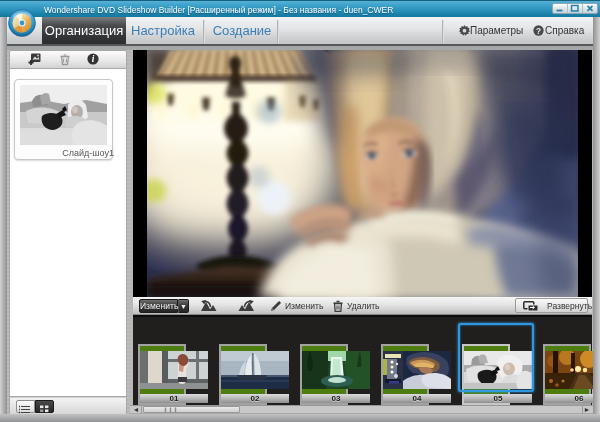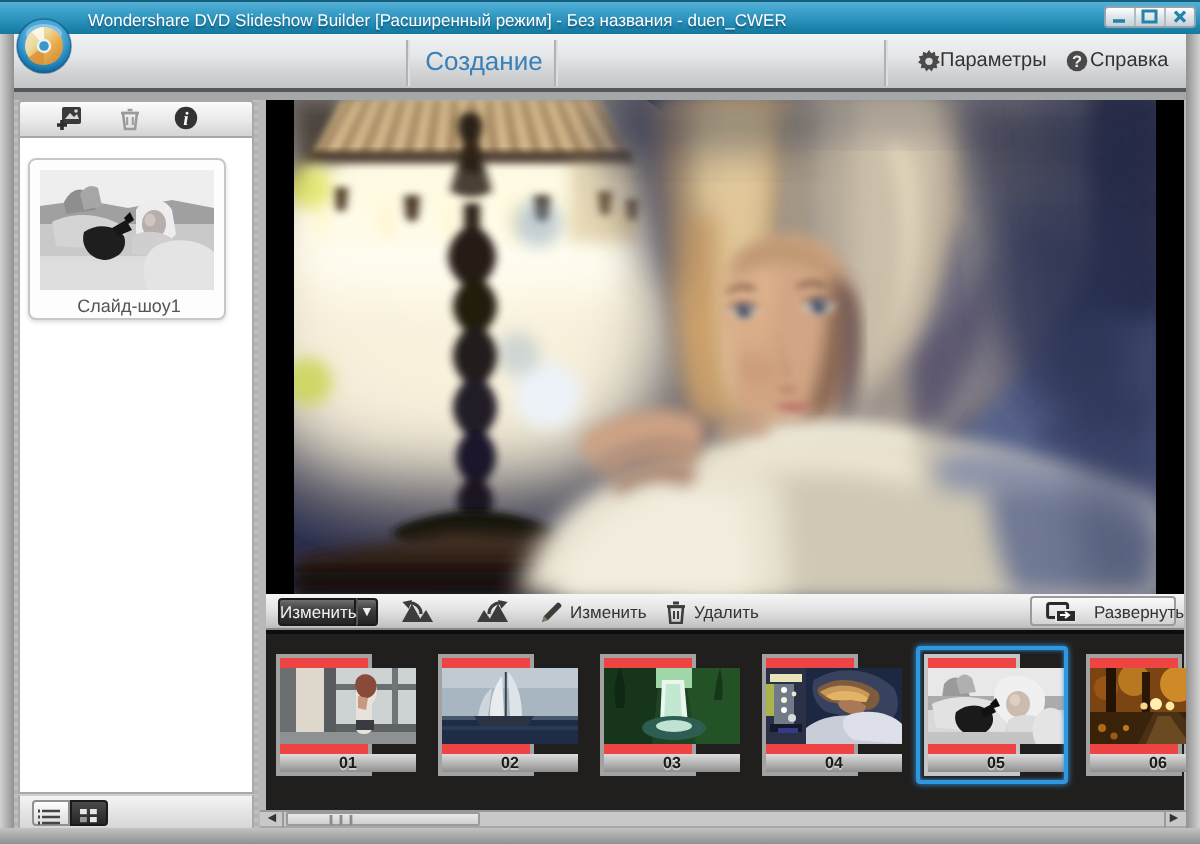--- a/index.html
+++ b/index.html
@@ -14,33 +14,33 @@
 .rtool{top:17px;height:27px;color:#333;font-size:10px;line-height:27px}
 
 .frame{background:linear-gradient(90deg,#d2d2d2,#ababab 60%,#909090);z-index:20}
 #botbar{z-index:20}
 
 #side{left:7px;top:50px;width:122px;height:365px;background:repeating-linear-gradient(0deg,#bfbfbf 0 2px,#b3b3b3 2px 4px)}
 #sidetool{left:9px;top:50px;width:118px;height:19px;background:linear-gradient(#fbfbfb,#e9e9e9 55%,#d3d3d3);border:1px solid #a8a8a8;border-radius:2px 2px 0 0}
 #sidepanel{left:9px;top:69px;width:118px;height:328px;background:#fff;border:1px solid #a8a8a8;border-top:0}
 #sidebottom{left:9px;top:397px;width:118px;height:18px;background:linear-gradient(#f4f4f4,#d6d6d6);border:1px solid #a8a8a8;border-top:1px solid #cfcfcf}
 #card{left:14px;top:79px;width:99px;height:81px;background:#fdfdfd;border:1px solid #c7c7c7;border-radius:4px;box-shadow:0 1px 2px rgba(0,0,0,.15)}
-#card .lbl{position:absolute;left:0;top:68px;width:99px;text-align:center;font-size:9px;color:#555}
+#card .lbl{position:absolute;left:0;top:68px;width:99px;text-align:right;font-size:9px;color:#555}
 
 #main{left:133px;top:50px;width:459px;height:355px;background:#000}
 #photo{left:147px;top:50px;width:431px;height:247px}
 
 #ptool{left:133px;top:297px;width:459px;height:18px;background:linear-gradient(#f6f6f6,#e4e4e4 45%,#cacaca 85%,#bdbdbd);border-bottom:1px solid #888}
 #addbtn{left:139px;top:299px;width:39px;height:14px;background:linear-gradient(#6f6f6f,#3a3a3a 45%,#242424);border:1px solid #1a1a1a;border-radius:2px 0 0 2px;color:#f0f0f0;font-size:8.5px;text-align:center;line-height:13px}
 #addarr{left:178px;top:299px;width:11px;height:14px;background:linear-gradient(#6f6f6f,#3a3a3a 45%,#242424);border:1px solid #1a1a1a;border-left:1px solid #555;border-radius:0 2px 2px 0;color:#eee;font-size:7px;text-align:center;line-height:13px}
 .ttxt{top:299px;height:14px;font-size:8.5px;color:#333;line-height:14px}
 #expbtn{left:515px;top:298px;width:73px;height:15px;background:linear-gradient(#fafafa,#e8e8e8 50%,#d2d2d2);border:1px solid #9a9a9a;border-radius:2px;font-size:9px;color:#222;line-height:14px}
 
 #strip{left:133px;top:315px;width:459px;height:90px;background:#211f1e;border-top:2px solid #0d0d0d}
-.thumb{top:327px;width:48px;height:61px;background:#ef4444;border:2px solid #a2a2a2}
+.thumb{top:344px;width:48px;height:61px;background:#4d7c0f;border:2px solid #a2a2a2}
 .thumb svg{position:absolute;left:0px;top:5px}
 .thumb .lbl{position:absolute;left:0px;top:48px;width:68px;height:9px;background:linear-gradient(#dcdcdc,#b4b4b4 55%,#8e8e8e);font-size:8px;color:#1a1a1a;text-align:center;line-height:9px;font-weight:bold;text-shadow:0 1px 0 rgba(255,255,255,.5)}
 #sel{left:458px;top:323px;width:76px;height:69px;border:2px solid #2f97e0;border-radius:2px;box-shadow:0 0 3px #2f97e0,inset 0 0 2px #2f97e0}
 
 #scroll{left:130px;top:405px;width:463px;height:9px;background:#c8c8c8;border-top:1px solid #989898;border-bottom:1px solid #a8a8a8}
 #sthumb{left:143px;top:406px;width:97px;height:7px;background:linear-gradient(#e8e8e8,#d0d0d0);border:1px solid #9a9a9a;border-radius:1px}
 .sarr{top:405px;width:10px;height:9px;font-size:7px;color:#333;text-align:center;line-height:9px;font-weight:bold}
 #botbar{left:0px;top:414px;width:600px;height:8px;background:linear-gradient(#c2c2c2,#a6a8a8 55%,#8e9294)}
 </style></head><body>
 <div id="win">
@@ -58,20 +58,22 @@
    <path d="M4.5 7.5 l6 0" stroke="#2383ad" stroke-width="1.8"></path>
    <rect x="19.5" y="2.5" width="6.5" height="5.5" fill="none" stroke="#2383ad" stroke-width="1.5"></rect>
    <path d="M35.5 2.8 L40.5 7.8 M40.5 2.8 L35.5 7.8" stroke="#2383ad" stroke-width="1.7"></path>
  </svg>
 
  <div class="abs" id="tabbar"></div>
  <div class="abs" style="left:0;top:46px;width:600px;height:4px;background:#a4a8a8;z-index:1"></div>
  <div class="abs" style="left:204px;top:20px;width:1px;height:23px;background:#dcdee0;box-shadow:-1px 0 0 #b0b2b4"></div>
  <div class="abs" style="left:278px;top:20px;width:1px;height:23px;background:#dcdee0;box-shadow:-1px 0 0 #b0b2b4"></div>
  <div class="abs" style="left:443px;top:20px;width:1px;height:23px;background:#dcdee0;box-shadow:-1px 0 0 #b0b2b4"></div>
+ <div class="abs" id="tab1">Организация</div>
+ <div class="abs tab" style="left:128px;width:70px">Настройка</div>
  <div class="abs tab" style="left:212px;width:60px">Создание</div>
  <svg class="abs" style="left:459px;top:25px" width="11" height="11" viewBox="0 0 12 12">
    <path d="M6 0 L7.2 1.8 L9.2 1 L9.5 3.1 L11.6 3.4 L10.7 5.3 L12 6.8 L10.1 7.8 L10.5 9.9 L8.4 9.8 L7.5 11.7 L6 10.2 L4.5 11.7 L3.6 9.8 L1.5 9.9 L1.9 7.8 L0 6.8 L1.3 5.3 L0.4 3.4 L2.5 3.1 L2.8 1 L4.8 1.8 Z" fill="#4a4a4a"></path>
    <circle cx="6" cy="6.2" r="2" fill="#d8d8d8"></circle>
  </svg>
  <div class="abs rtool" style="left:470px">Параметры</div>
  <svg class="abs" style="left:533px;top:25px" width="11" height="11" viewBox="0 0 12 12">
    <circle cx="6" cy="6" r="5.6" fill="#4a4a4a"></circle>
    <text x="6" y="9.3" font-family="Liberation Sans,sans-serif" font-size="9" font-weight="bold" fill="#eee" text-anchor="middle">?</text>
  </svg>

